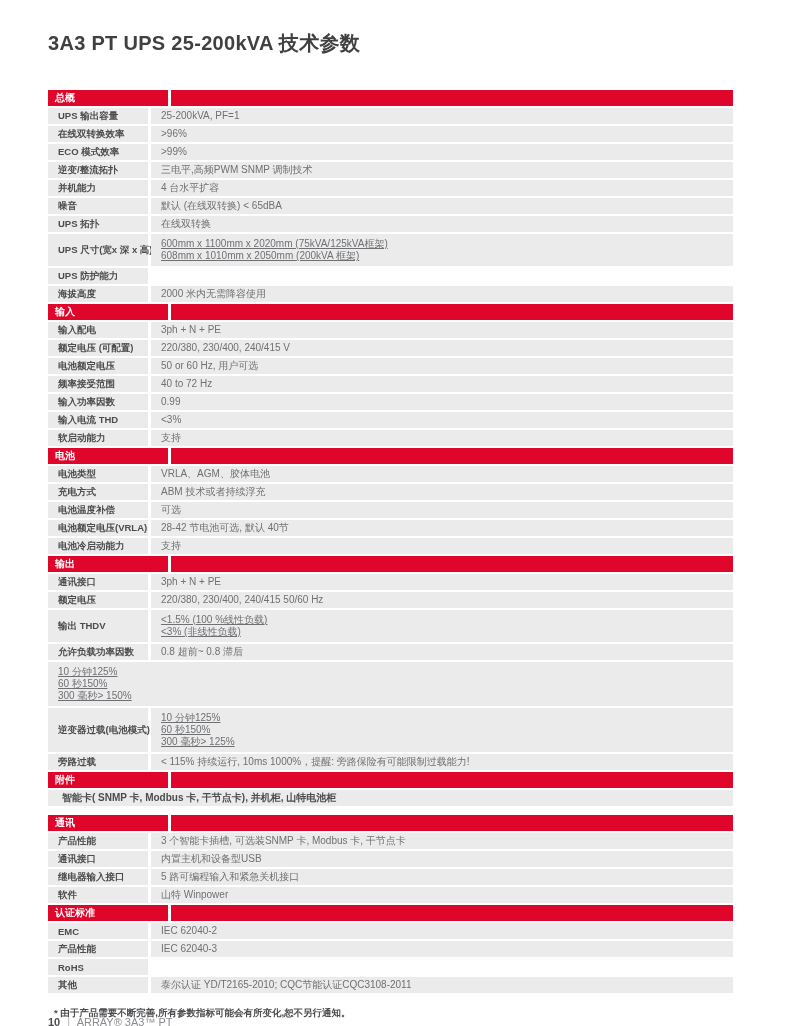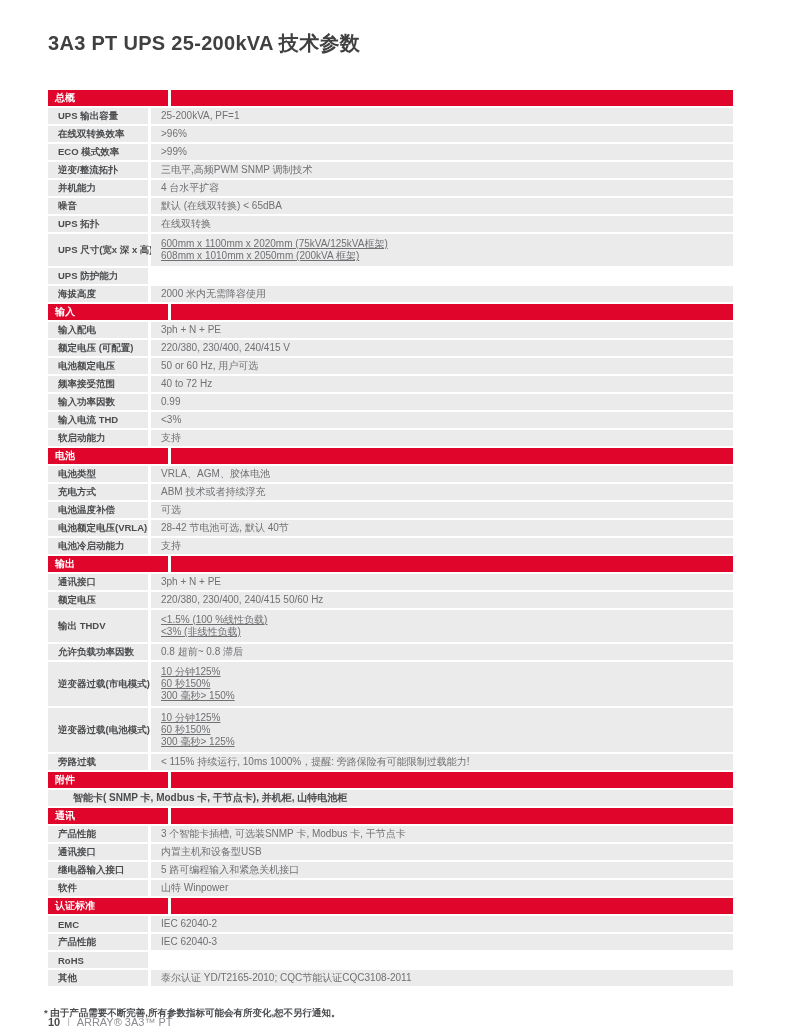--- a/index.html
+++ b/index.html
@@ -40,27 +40,27 @@
     color:#6f7073; font-size:10px;
     padding-left:10px;
     display:flex; flex-direction:column; justify-content:center;
     min-height:16px;
   }
   .row.single .cell-value .vline { line-height:16px; }
   .row.multi .cell-value { padding-top:4px; padding-bottom:4px;text-decoration:underline; }
   .row.multi .vline { line-height:12px; }
 
   .row-full {
-    background:var(--rowbg); margin-bottom:2px;
+    background:var(--rowbg); margin-bottom:9px;
     color:#4b4c4e; font-weight:bold; font-size:10px; line-height:16px;
-    padding-left:25px; min-height:16px;
+    padding-left:14px; min-height:16px;
   }
 
   .footnote {
-    position:absolute; left:44px; top:1007px;
+    position:absolute; left:54px; top:1007px;
     font-size:9.5px; font-weight:bold; color:#4b4c4e;
   }
 
   .page-footer {
     position:absolute; left:48px; top:1016px;
     font-size:11px; color:#8a8b8e; white-space:nowrap;
   }
   .page-footer .pfnum { font-weight:bold; color:#4b4c4e; }
   .page-footer .pfsep { margin:0 4px; color:#b5b6b8; }
 </style>
@@ -236,21 +236,20 @@
           <div class="vline">&lt;3% (非线性负载)</div>
         </div>
       </div>
       <div class="row single">
         <div class="cell-label">允许负载功率因数</div>
         <div class="cell-value">
           <div class="vline">0.8 超前~ 0.8 滞后</div>
         </div>
       </div>
       <div class="row multi">
-        <div class="cell-label">逆变器过载(市电模式)</div>
         <div class="cell-value">
           <div class="vline">10 分钟125%</div>
           <div class="vline">60 秒150%</div>
           <div class="vline">300 毫秒&gt; 150%</div>
         </div>
       </div>
       <div class="row multi">
         <div class="cell-label">逆变器过载(电池模式)</div>
         <div class="cell-value">
           <div class="vline">10 分钟125%</div>

